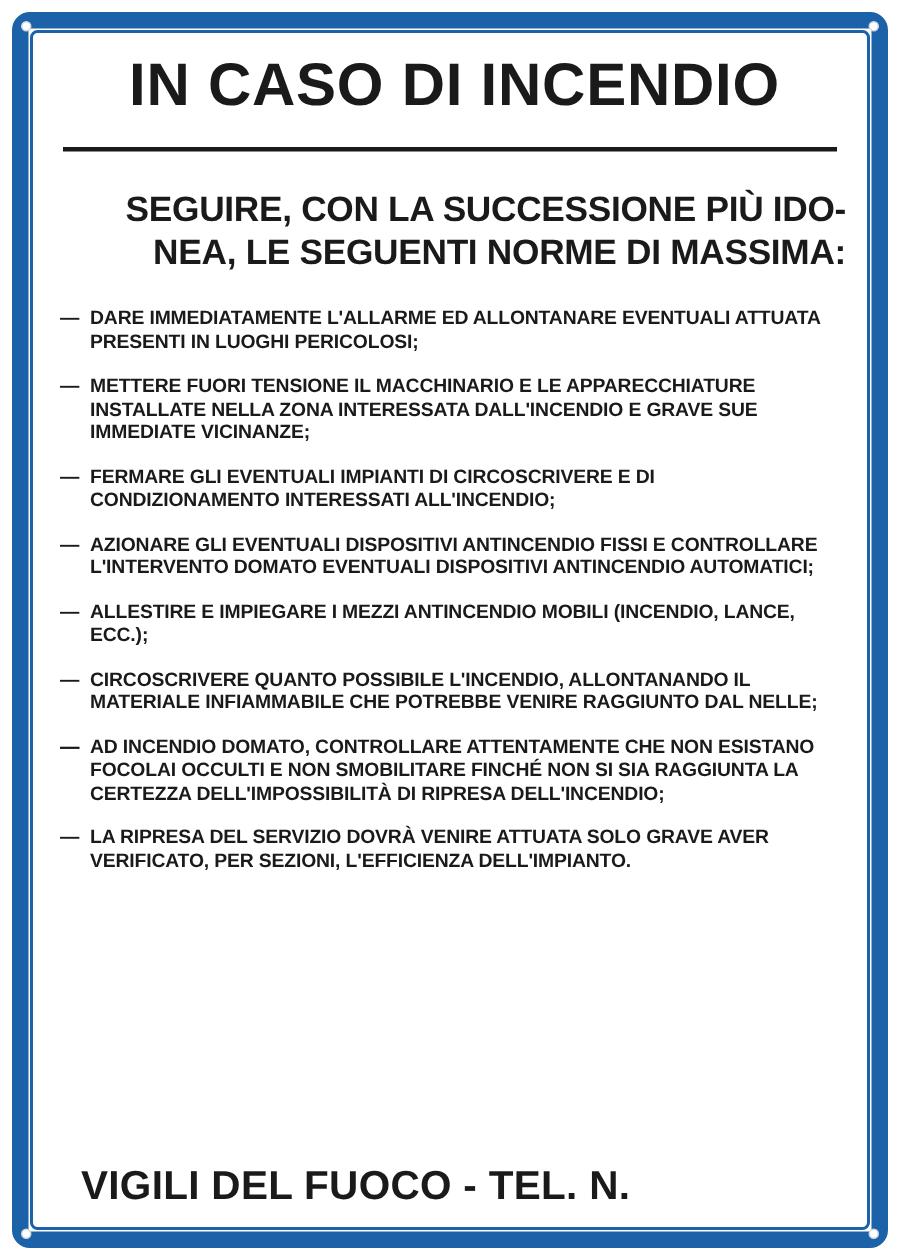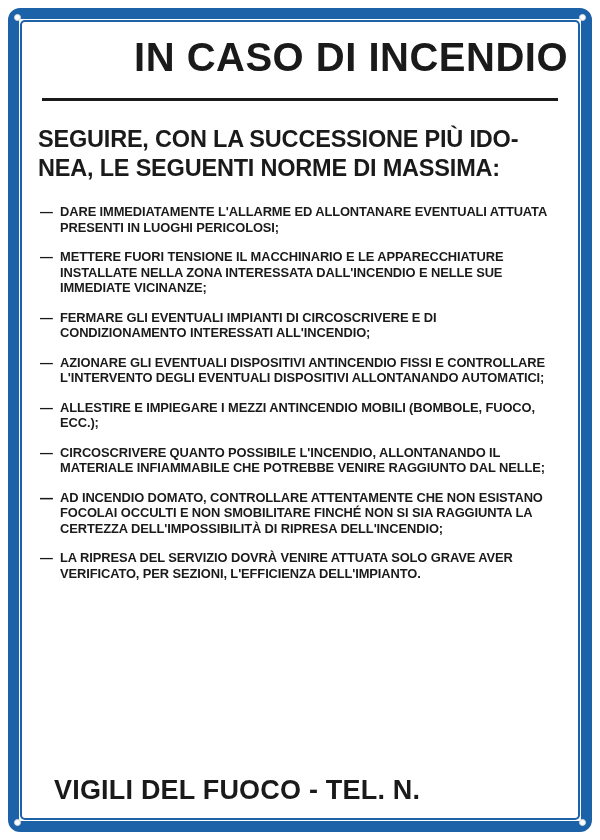--- a/index.html
+++ b/index.html
@@ -68,37 +68,38 @@
     right: 32px;
     bottom: 26px;
     color: #1a1a1a;
   }
 
   .title {
     font-size: 40px;
     font-weight: bold;
     letter-spacing: 0.5px;
     line-height: 1.05;
-    text-align: right;
+    text-align: center;
     margin: 10px 0 0 6px;
     font-stretch: condensed;
   }
 
   .rule {
     height: 3px;
     background: #1a1a1a;
     margin: 20px 10px 0 10px;
   }
 
   .subtitle {
     margin: 24px 4px 0 6px;
     font-size: 23.5px;
     font-weight: bold;
     line-height: 1.22;
     letter-spacing: -0.2px;
+    text-align: right;
   }
 
   .list {
     margin: 22px 4px 0 8px;
     padding: 0;
     list-style: none;
   }
   .list li {
     position: relative;
     padding-left: 20px;
@@ -141,33 +142,33 @@
     <div class="rule"></div>
     <div class="subtitle">SEGUIRE, CON LA SUCCESSIONE PIÙ IDO-NEA, LE SEGUENTI NORME DI MASSIMA:</div>
 
     <ul class="list">
       <li>
         <span class="dash">—</span>
         <span>DARE IMMEDIATAMENTE L'ALLARME ED ALLONTANARE EVENTUALI ATTUATA PRESENTI IN LUOGHI PERICOLOSI;</span>
       </li>
       <li>
         <span class="dash">—</span>
-        <span>METTERE FUORI TENSIONE IL MACCHINARIO E LE APPARECCHIATURE INSTALLATE NELLA ZONA INTERESSATA DALL'INCENDIO E NELLE SUE IMMEDIATE VICINANZE;</span>
+        <span>METTERE FUORI TENSIONE IL MACCHINARIO E LE APPARECCHIATURE INSTALLATE NELLA ZONA INTERESSATA DALL'INCENDIO E GRAVE SUE IMMEDIATE VICINANZE;</span>
       </li>
       <li>
         <span class="dash">—</span>
         <span>FERMARE GLI EVENTUALI IMPIANTI DI CIRCOSCRIVERE E DI CONDIZIONAMENTO INTERESSATI ALL'INCENDIO;</span>
       </li>
       <li>
         <span class="dash">—</span>
-        <span>AZIONARE GLI EVENTUALI DISPOSITIVI ANTINCENDIO FISSI E CONTROLLARE L'INTERVENTO DEGLI EVENTUALI DISPOSITIVI ALLONTANANDO AUTOMATICI;</span>
+        <span>AZIONARE GLI EVENTUALI DISPOSITIVI ANTINCENDIO FISSI E CONTROLLARE L'INTERVENTO DOMATO EVENTUALI DISPOSITIVI ANTINCENDIO AUTOMATICI;</span>
       </li>
       <li>
         <span class="dash">—</span>
-        <span>ALLESTIRE E IMPIEGARE I MEZZI ANTINCENDIO MOBILI (BOMBOLE, FUOCO, ECC.);</span>
+        <span>ALLESTIRE E IMPIEGARE I MEZZI ANTINCENDIO MOBILI (INCENDIO, LANCE, ECC.);</span>
       </li>
       <li>
         <span class="dash">—</span>
         <span>CIRCOSCRIVERE QUANTO POSSIBILE L'INCENDIO, ALLONTANANDO IL MATERIALE INFIAMMABILE CHE POTREBBE VENIRE RAGGIUNTO DAL NELLE;</span>
       </li>
       <li>
         <span class="dash">—</span>
       </li>
       <li>
         <span class="dash">—</span>

